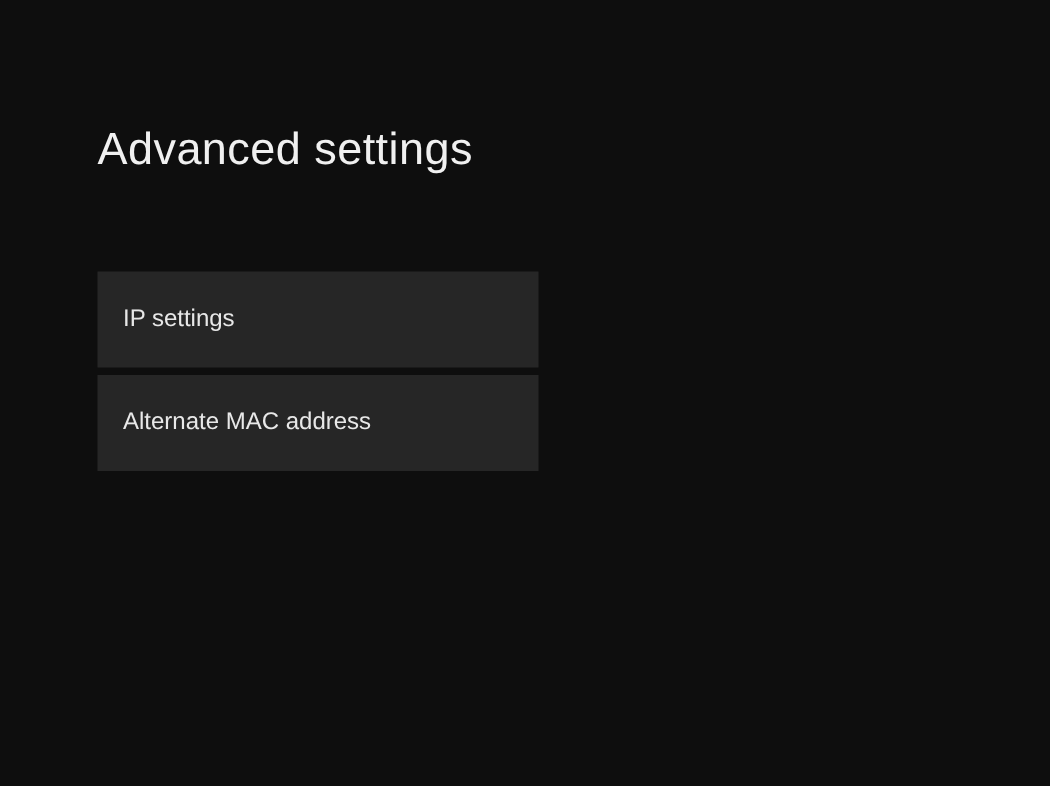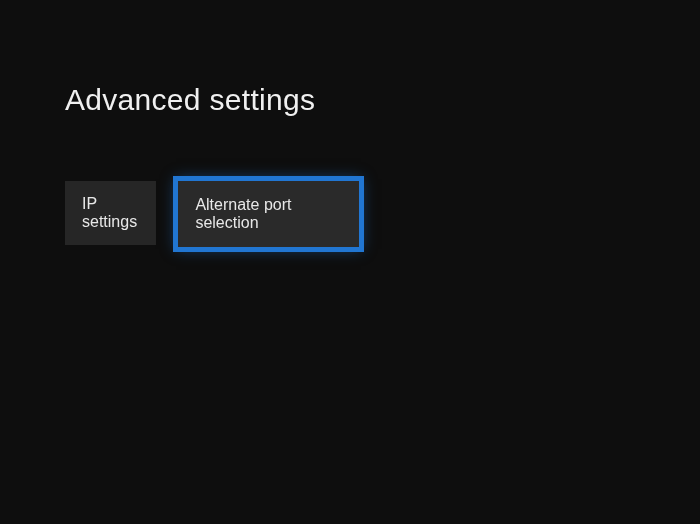--- a/index.html
+++ b/index.html
@@ -23,22 +23,22 @@
       font-size: 30px;
       font-weight: 400;
       letter-spacing: 0.3px;
     }
     .menu-list {
       position: absolute;
       left: 65px;
       top: 181px;
       width: 294px;
       display: flex;
-      flex-direction: row;
-      gap: 22px;
+      flex-direction: column;
+      gap: 5px;
     }
     .menu-item {
       background-color: #262626;
       height: 64px;
       display: flex;
       align-items: center;
       padding-left: 17px;
       color: #e8e8e8;
       font-size: 16px;
       font-weight: 400;
@@ -54,16 +54,16 @@
   </style>
 </head>
 <body>
 
 <h1 class="page-title">Advanced settings</h1>
 
 <div class="menu-list">
   <div class="menu-item">
     <span>IP settings</span>
   </div>
-  <div class="menu-item highlighted">
-    <span>Alternate port selection</span>
+  <div class="menu-item">
+    <span>Alternate MAC address</span>
   </div>
 </div>
 
 </body></html>

